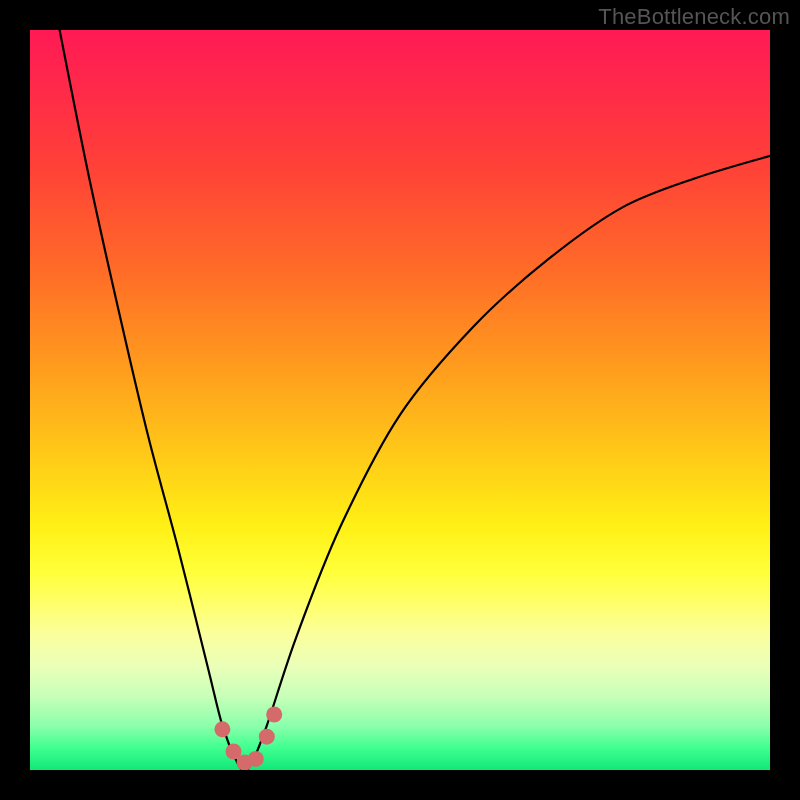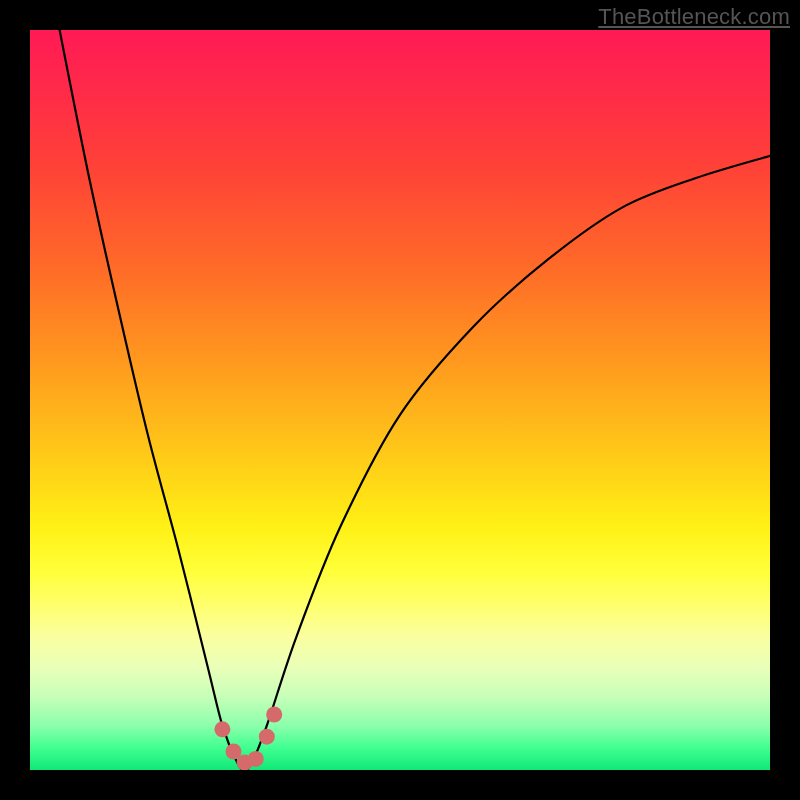--- a/index.html
+++ b/index.html
@@ -47,21 +47,20 @@
   }
   .watermark {
     position: absolute;
     top: 4px;
     right: 10px;
     color: #555;
     font-size: 22px;
     font-weight: 400;
     letter-spacing: 0.2px;
     user-select: none;
-    text-decoration: underline;
   }
   svg.curve {
     position: absolute;
     top: 0;
     left: 0;
     width: 740px;
     height: 740px;
   }
   .curve path {
     fill: none;

